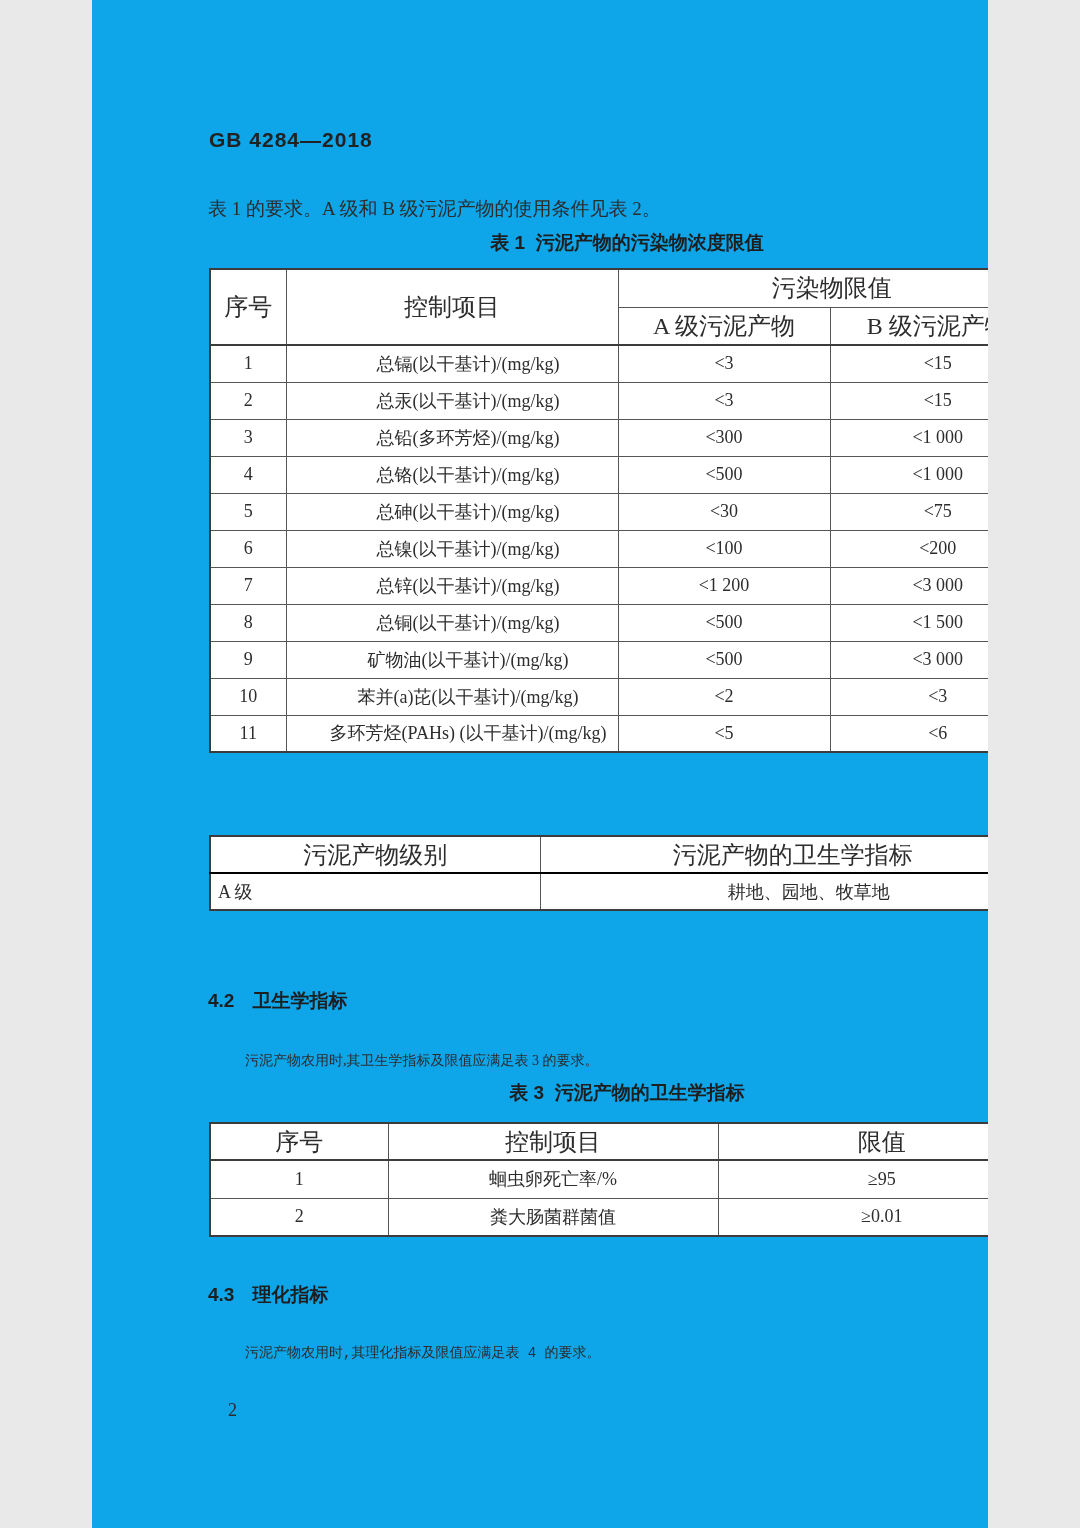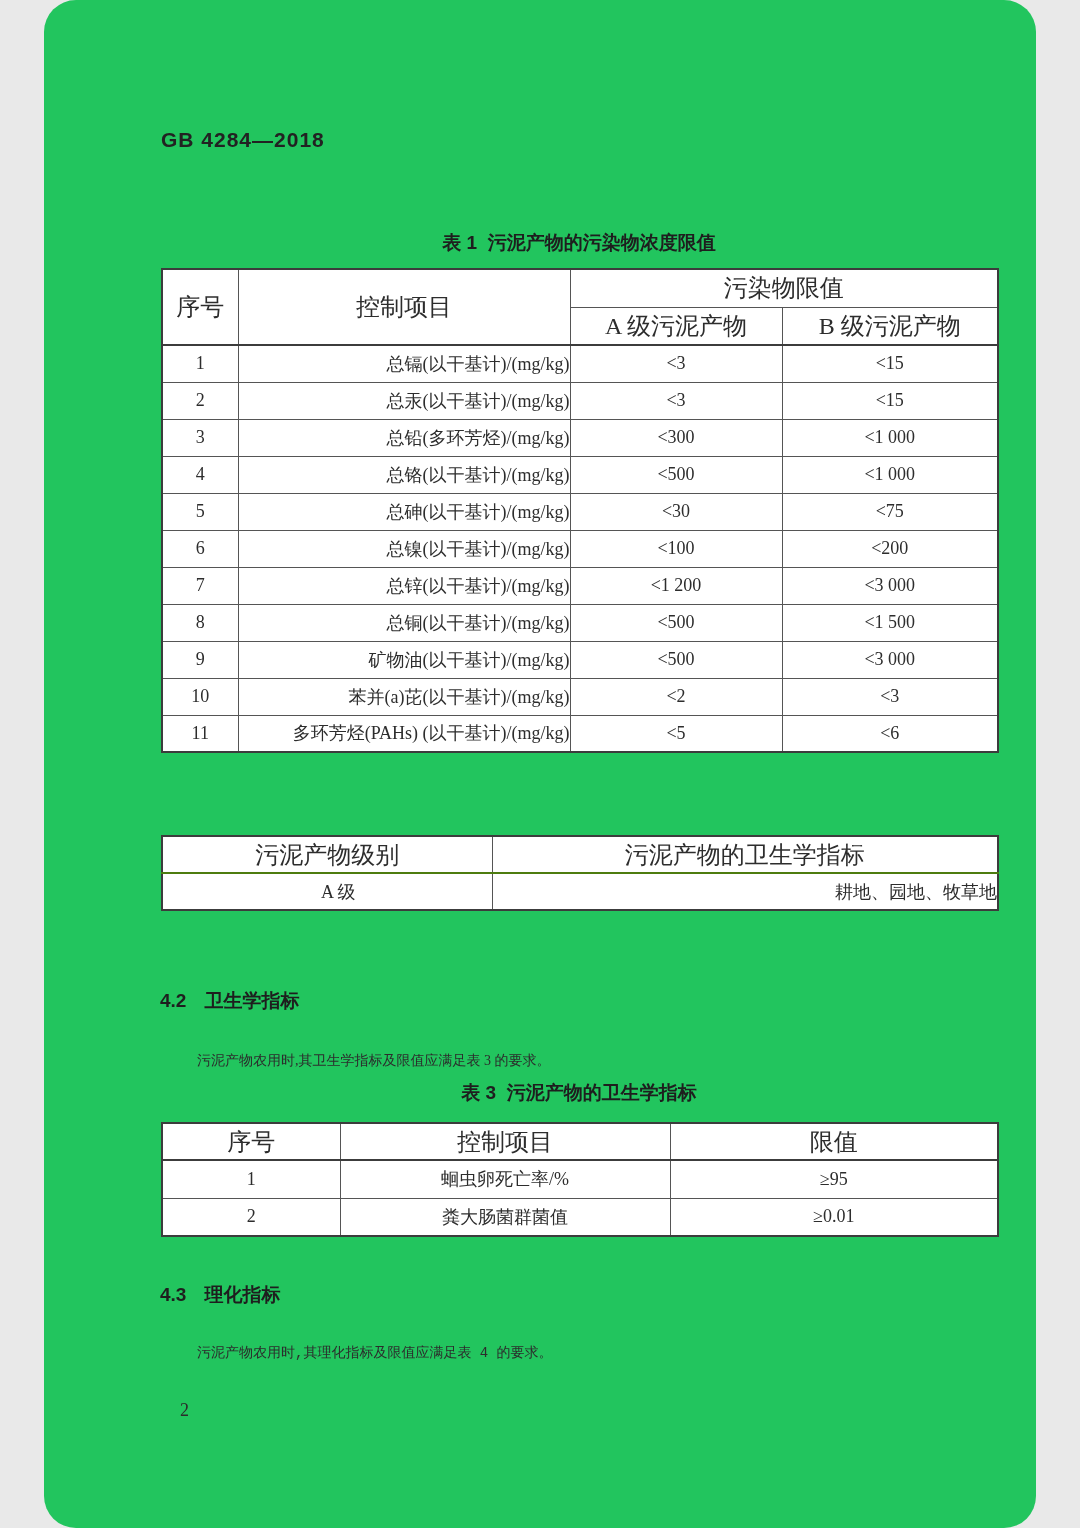--- a/index.html
+++ b/index.html
@@ -2,28 +2,27 @@
 <html><head>
 <meta charset="utf-8">
 <style>
   html, body {
     margin: 0;
     padding: 0;
     background: #e9e9e9;
   }
   .page {
     position: relative;
-    width: 992px;
+    width: 896px;
     height: 1528px;
-    background: #22c55e;
+    background: #0ea5e9;
     font-family: "Liberation Serif", "DejaVu Serif", serif;
     color: #2a2a2a;
     overflow: hidden;
     margin: 0 auto;
-    border-radius: 32px;
   }
   .doc-code {
     position: absolute;
     left: 117px;
     top: 128px;
     font-family: "Liberation Sans", "DejaVu Sans", sans-serif;
     font-weight: 700;
     font-size: 21px;
     letter-spacing: 1px;
     color: #222;
@@ -70,27 +69,27 @@
     padding: 0;
     overflow: hidden;
     white-space: nowrap;
   }
   thead th { font-size: 24px; }
   .t1 { top: 268px; width: 836px; }
   .t1 thead tr.h1 { height: 38px; }
   .t1 thead tr.h2 { height: 38px; padding-left: 20px; }
   .t1 tbody tr { height: 37px; }
   .t1 thead tr.h2 th, .t1 thead th[rowspan] { border-bottom: 2px solid #3c3c3c; }
-  .t1 td.item, .t2 td.types { text-align: right; padding-left: 32px; }
+  .t1 td.item, .t2 td.types { text-align: center; padding-left: 32px; }
 
   .t2 { top: 835px; width: 836px; }
   .t2 thead tr { height: 37px; }
   .t2 tbody tr { height: 37px; }
-  .t2 thead th { border-bottom: 2px solid #4d7c0f; }
-  .t2 td.level { text-align: center; padding-left: 22px; }
+  .t2 thead th { border-bottom: 2px solid #000000; }
+  .t2 td.level { text-align: left; padding-left: 7px; }
 
   .t3 { top: 1122px; width: 836px; }
   .t3 thead tr { height: 37px; }
   .t3 tbody tr { height: 38px; }
   .t3 thead th { border-bottom: 2px solid #3c3c3c; }
 
   .section-heading {
     position: absolute;
     left: 116px;
     font-family: "Liberation Sans", "DejaVu Sans", sans-serif;
@@ -121,20 +120,21 @@
     color: #2c2c2c;
   }
 </style>
 </head>
 <body>
 
 <div class="page">
 
   <div class="doc-code">GB 4284—2018</div>
 
+  <p class="intro">表 1 的要求。A 级和 B 级污泥产物的使用条件见表 2。</p>
 
   <div class="table-title t1-title">表 1  污泥产物的污染物浓度限值</div>
 
   <table class="t1">
     <colgroup>
       <col style="width:76px">
         <col style="width:332px">
         <col style="width:212px">
         <col style="width:216px">
     </colgroup>

